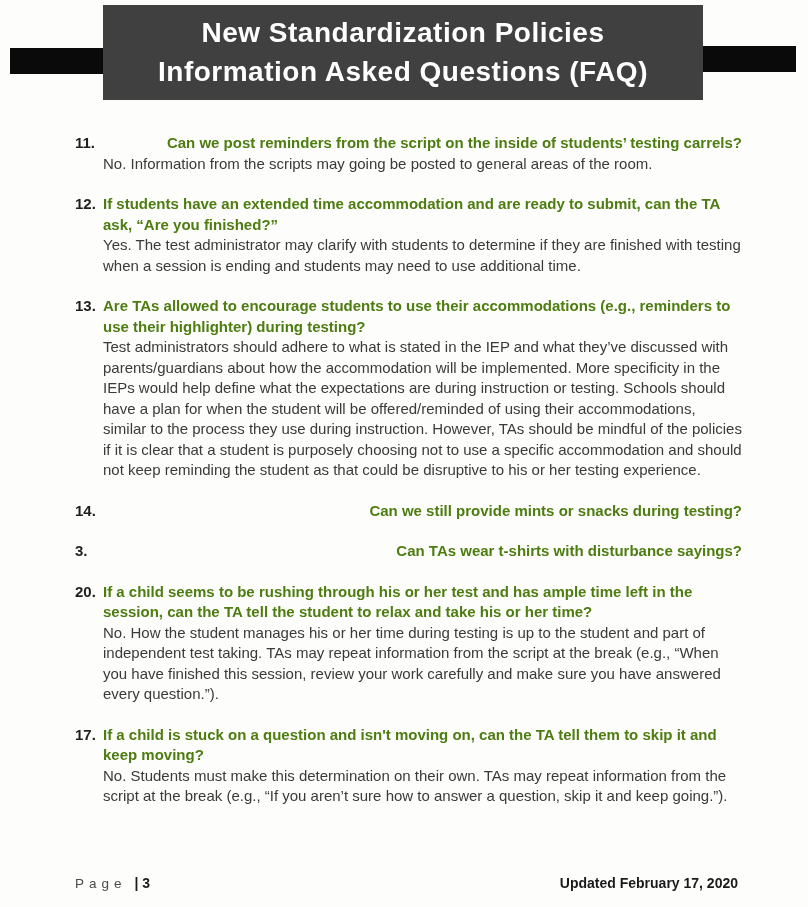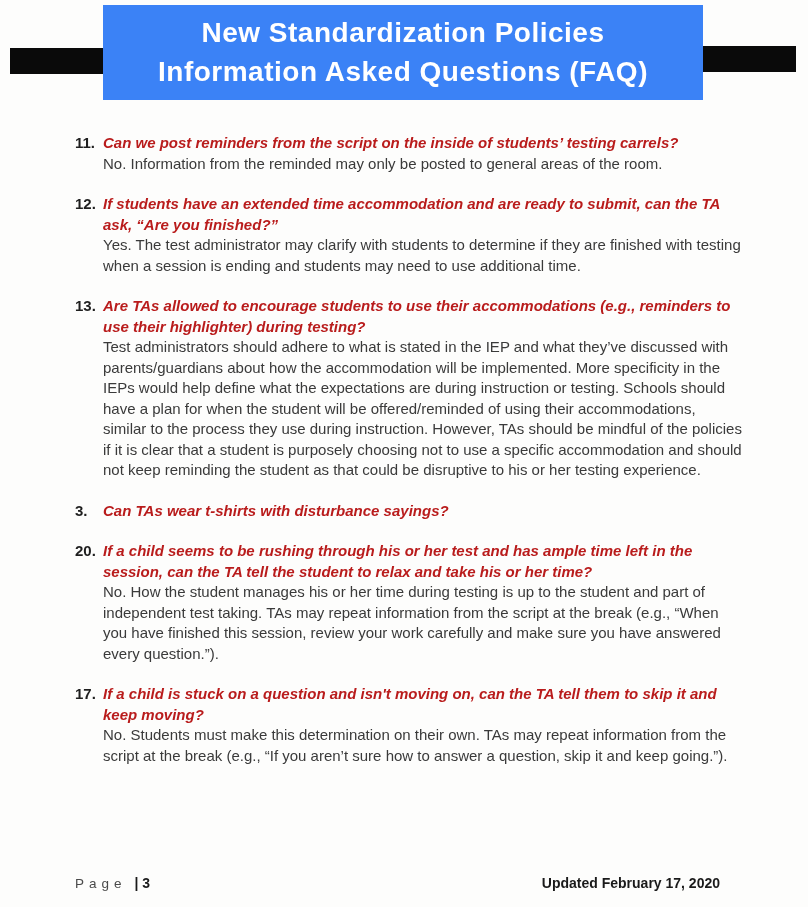--- a/index.html
+++ b/index.html
@@ -10,48 +10,48 @@
     height: 907px;
     background: #fdfdfc;
     font-family: "Liberation Sans", sans-serif;
     overflow: hidden;
   }
   
   .banner-wrap { position: relative; height: 101px; margin-top: 5px; }
   .banner-box {
     position: absolute; left: 103px; top: 0;
     width: 600px; height: 95px;
-    background: #3b82f6; color: #ffffff;
+    background: #404040; color: #ffffff;
     display: flex; flex-direction: column; justify-content: center; align-items: center;
     gap: 5px;
   }
   .banner-bar { position: absolute; background: #0a0a0a; height: 26px; }
   .banner-bar.left  { left: 10px;  top: 43px; width: 94px; }
   .banner-bar.right { left: 702px; top: 41px; width: 94px; }
   .banner-title {
     font-weight: bold; font-size: 28px; letter-spacing: 0.5px;
     line-height: 34px; white-space: nowrap;
   }
   
   .faq {
     margin: 27px 66px 0 75px;
     font-size: 15px;
     line-height: 20.5px;
   }
   .faq-item { margin-bottom: 20px; }
-  .q-row { display: flex; }
+  .q-row { display: flex; justify-content: space-between; }
   .q-num {
     flex: 0 0 28px; width: 28px;
     font-weight: bold; color: #1f1f1f;
   }
-  .q-text { font-weight: bold; color: #b91c1c; font-style: italic; }
+  .q-text { font-weight: bold; color: #4d7c0f; }
   .answer { padding-left: 28px; color: #3a3a3a; }
   
   .footer {
-    position: absolute; left: 75px; right: 88px; bottom: 16px;
+    position: absolute; left: 75px; right: 70px; bottom: 16px;
     display: flex; justify-content: space-between; align-items: baseline;
     font-size: 14px;
   }
   .page-word { letter-spacing: 5px; color: #4a4a4a; font-size: 13.5px; }
   .page-num { font-weight: bold; color: #1a1a1a; margin-left: 4px; }
   .updated { font-weight: bold; color: #1a1a1a; }
 </style>
 </head>
 <body>
 
@@ -64,40 +64,44 @@
   </div>
 </header>
 
 <main class="faq">
 
   <section class="faq-item">
     <div class="q-row">
       <span class="q-num">11.</span>
       <span class="q-text">Can we post reminders from the script on the inside of students’ testing carrels?</span>
     </div>
-    <p class="answer">No. Information from the reminded may only be posted to general areas of the room.</p>
+    <p class="answer">No. Information from the scripts may going be posted to general areas of the room.</p>
   </section>
 
   <section class="faq-item">
     <div class="q-row">
       <span class="q-num">12.</span>
       <span class="q-text">If students have an extended time accommodation and are ready to submit, can the TA ask, “Are you finished?”</span>
     </div>
     <p class="answer">Yes. The test administrator may clarify with students to determine if they are finished with testing when a session is ending and students may need to use additional time.</p>
   </section>
 
   <section class="faq-item">
     <div class="q-row">
       <span class="q-num">13.</span>
       <span class="q-text">Are TAs allowed to encourage students to use their accommodations (e.g., reminders to use their highlighter) during testing?</span>
     </div>
     <p class="answer">Test administrators should adhere to what is stated in the IEP and what they’ve discussed with parents/guardians about how the accommodation will be implemented. More specificity in the IEPs would help define what the expectations are during instruction or testing. Schools should have a plan for when the student will be offered/reminded of using their accommodations, similar to the process they use during instruction. However, TAs should be mindful of the policies if it is clear that a student is purposely choosing not to use a specific accommodation and should not keep reminding the student as that could be disruptive to his or her testing experience.</p>
   </section>
 
   <section class="faq-item">
+    <div class="q-row">
+      <span class="q-num">14.</span>
+      <span class="q-text">Can we still provide mints or snacks during testing?</span>
+    </div>
   </section>
 
   <section class="faq-item">
     <div class="q-row">
       <span class="q-num">3.</span>
       <span class="q-text">Can TAs wear t-shirts with disturbance sayings?</span>
     </div>
   </section>
 
   <section class="faq-item">

